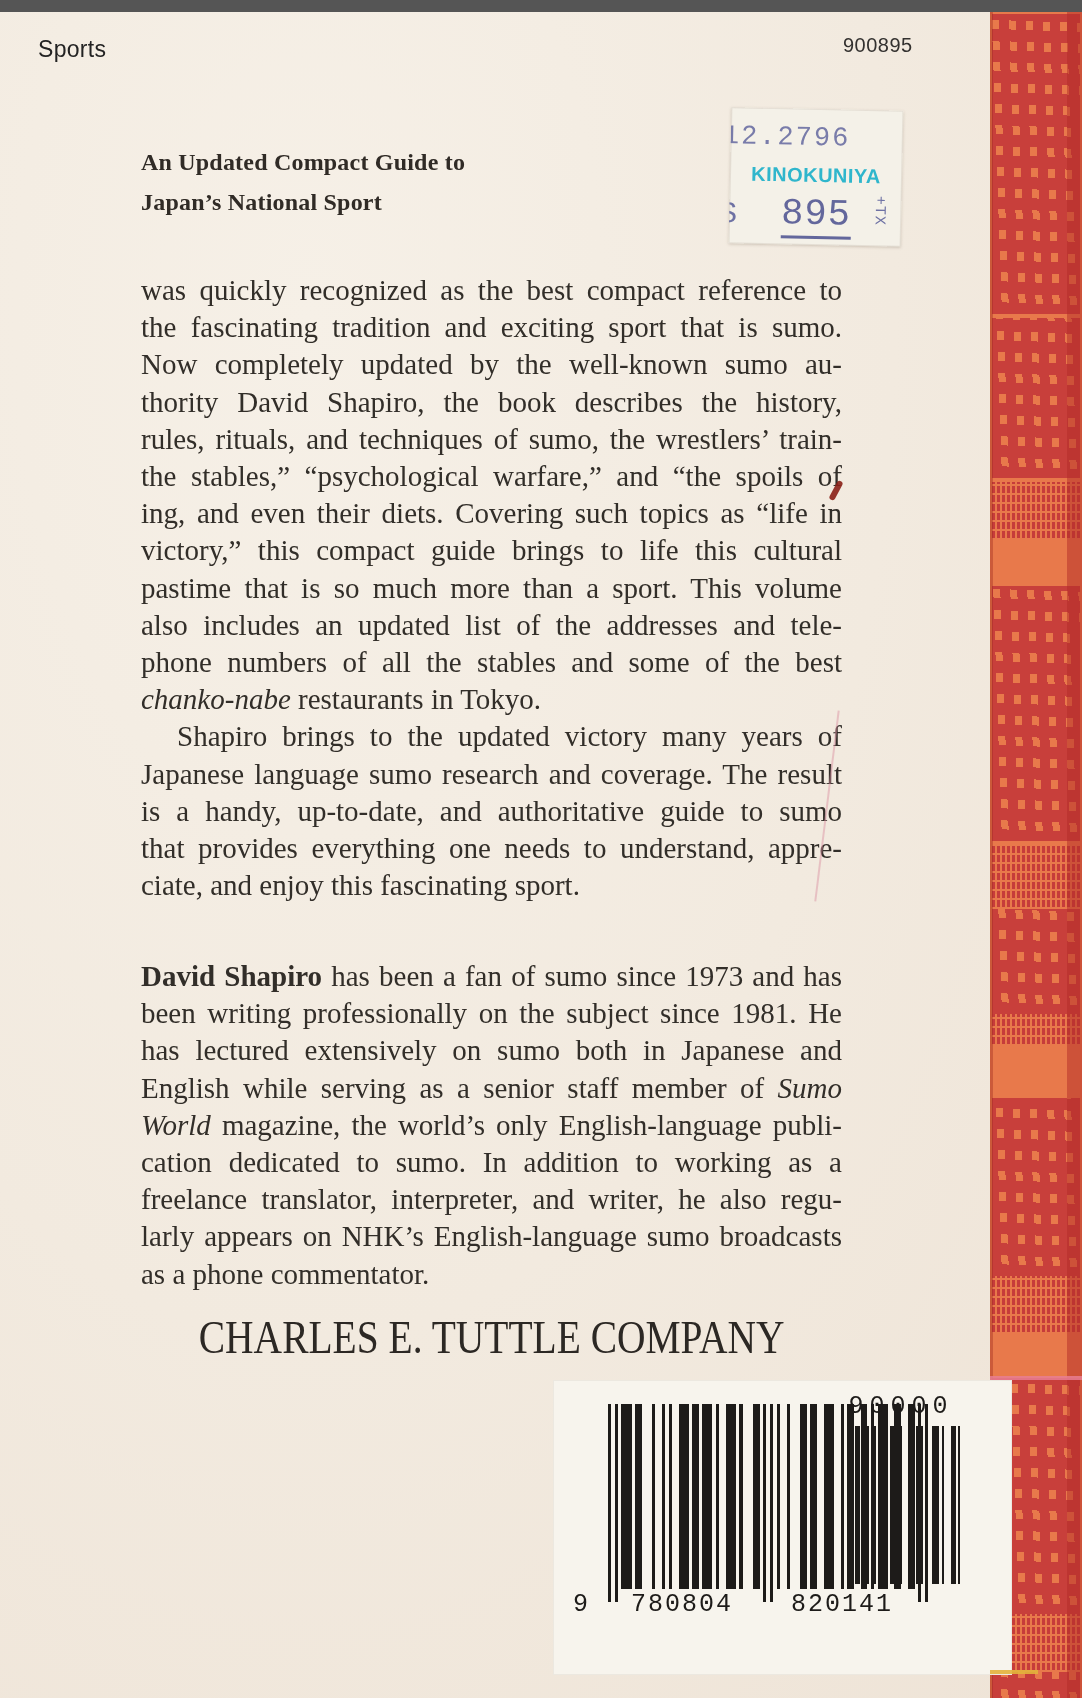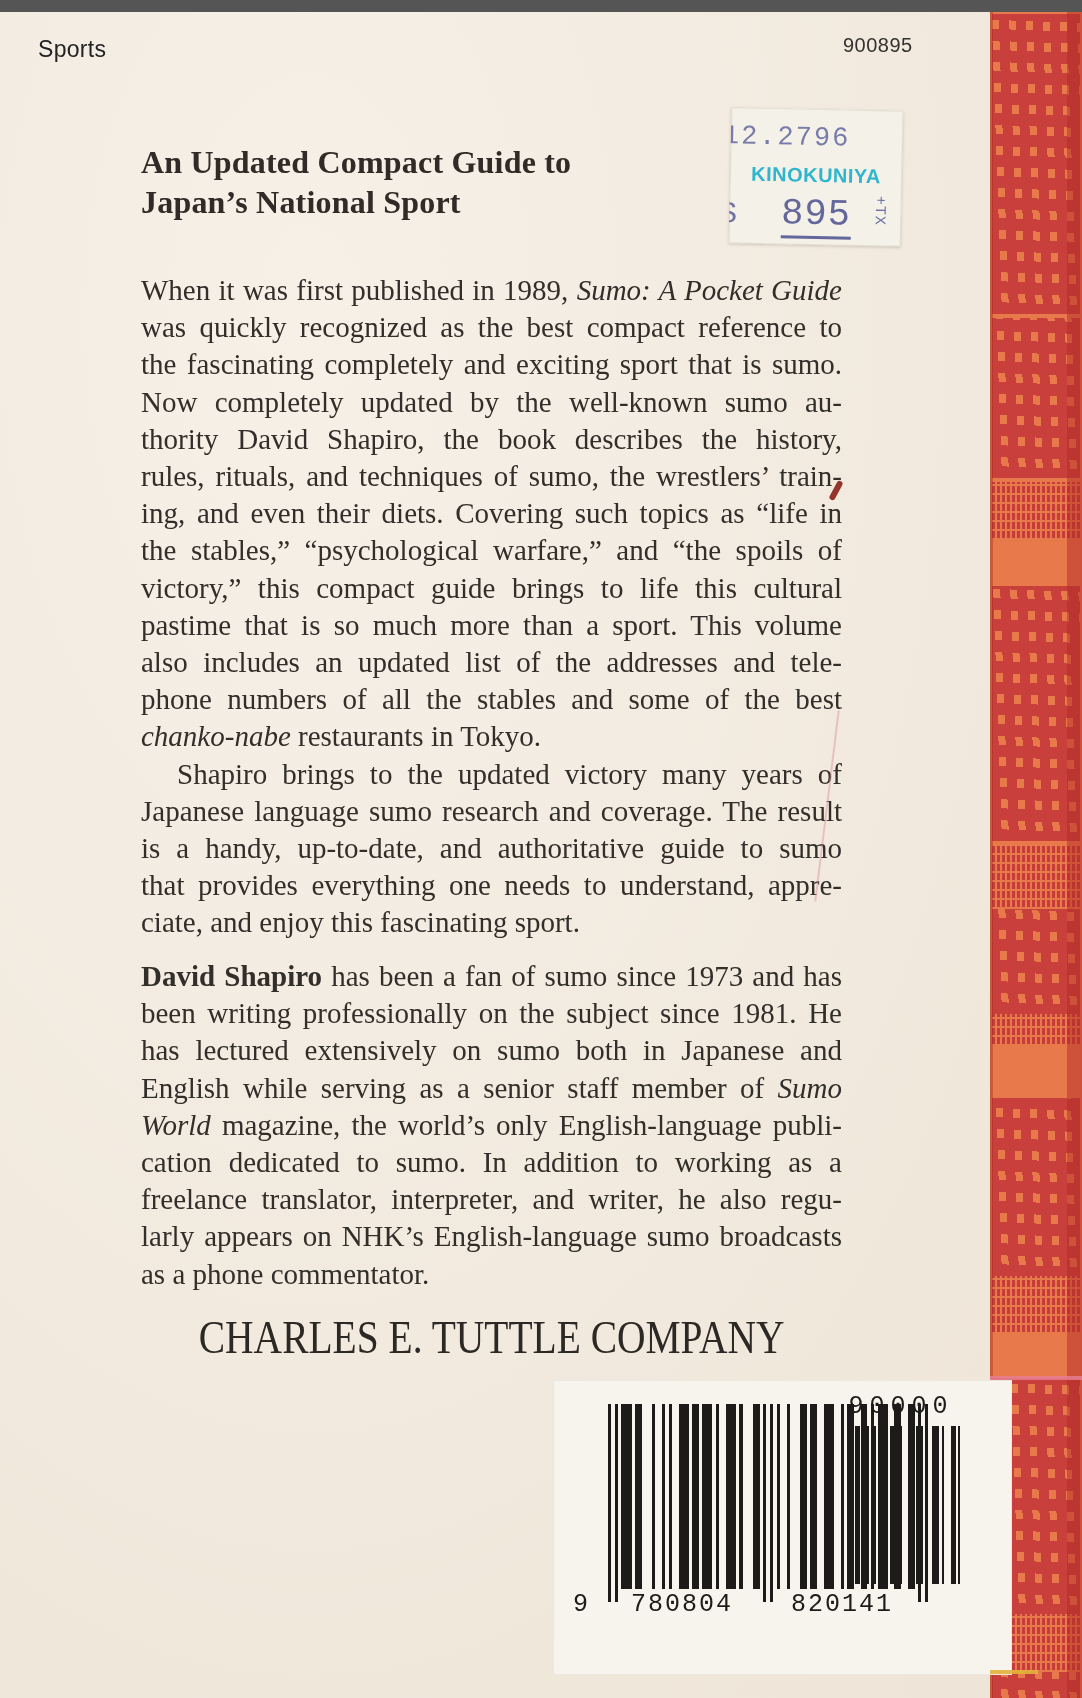--- a/index.html
+++ b/index.html
@@ -8,21 +8,21 @@
     background:
       radial-gradient(ellipse at 28% 18%, #f6f0e7 0%, #f2eadf 52%, #eee3d6 100%);
     font-family:"Liberation Serif", serif;color:#2e2a26;padding-left:20px;
   }
   
   .sports{position:absolute;left:38px;top:24px;font-family:"Liberation Sans",sans-serif;
     font-size:23px;color:#232323;letter-spacing:.3px;}
   .printcode{position:absolute;left:843px;top:22px;font-family:"Liberation Sans",sans-serif;
     font-size:20px;color:#33312f;letter-spacing:.5px;transform:scaleY(1.05);}
   
-  .heading{position:absolute;left:141px;top:130px;font-size:32px;font-weight:bold;
+  .heading{position:absolute;left:141px;top:130px;font-size:24px;font-weight:bold;
     line-height:40px;color:#302b26;letter-spacing:.2px;}
   
   .textblock{position:absolute;left:141px;width:701px;font-size:29px;line-height:37.2px;
     color:#322e29;}
   .tb1{top:260px;}
   .tb2{top:946px;}
   .tline{text-align:justify;text-align-last:justify;white-space:nowrap;}
   .tline.last{text-align-last:left;}
   .tline span.i{font-style:italic;}
   .tline span.b{font-weight:bold;}
@@ -130,28 +130,27 @@
       <span class="tax">+TX</span>
     </div>
   </div>
 
   <div class="heading">
     <div>An Updated Compact Guide to</div>
     <div>Japan’s National Sport</div>
   </div>
 
   <div class="textblock tb1">
-      <div class="tline"><span>When it was first published in 1989, </span><span class="i">Sumo: A Pocket Guide</span></div>
       <div class="tline"><span>was quickly recognized as the best compact reference to</span></div>
-      <div class="tline"><span>the fascinating completely and exciting sport that is sumo.</span></div>
+      <div class="tline"><span>the fascinating tradition and exciting sport that is sumo.</span></div>
       <div class="tline"><span>Now completely updated by the well-known sumo au-</span></div>
       <div class="tline"><span>thority David Shapiro, the book describes the history,</span></div>
       <div class="tline"><span>rules, rituals, and techniques of sumo, the wrestlers’ train-</span></div>
+      <div class="tline"><span>the stables,” “psychological warfare,” and “the spoils of</span></div>
       <div class="tline"><span>ing, and even their diets. Covering such topics as “life in</span></div>
-      <div class="tline"><span>the stables,” “psychological warfare,” and “the spoils of</span></div>
       <div class="tline"><span>victory,” this compact guide brings to life this cultural</span></div>
       <div class="tline"><span>pastime that is so much more than a sport. This volume</span></div>
       <div class="tline"><span>also includes an updated list of the addresses and tele-</span></div>
       <div class="tline"><span>phone numbers of all the stables and some of the best</span></div>
       <div class="tline last"><span class="i">chanko-nabe</span><span> restaurants in Tokyo.</span></div>
       <div class="tline"><span class="ind"></span><span>Shapiro brings to the updated victory many years of</span></div>
       <div class="tline"><span>Japanese language sumo research and coverage. The result</span></div>
       <div class="tline"><span>is a handy, up-to-date, and authoritative guide to sumo</span></div>
       <div class="tline"><span>that provides everything one needs to understand, appre-</span></div>
       <div class="tline last"><span>ciate, and enjoy this fascinating sport.</span></div>

